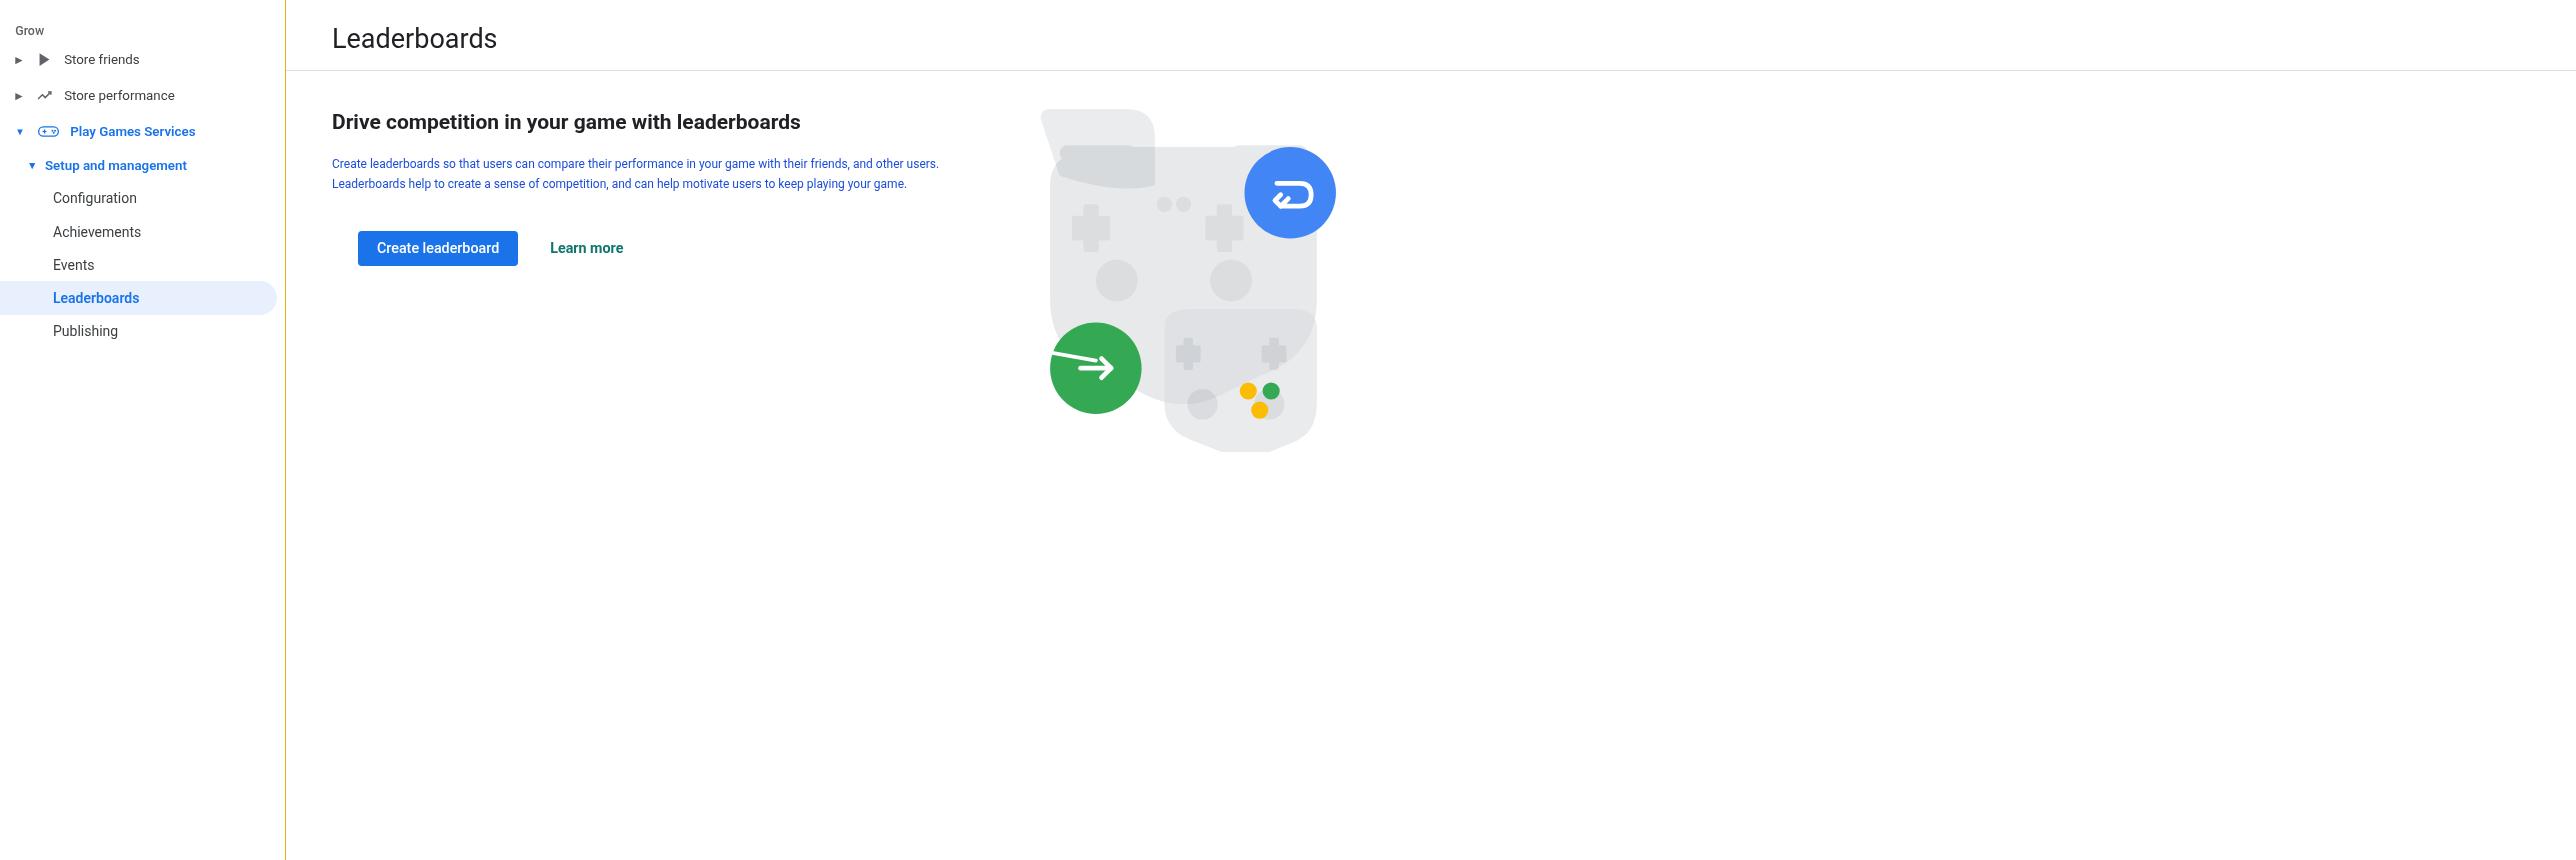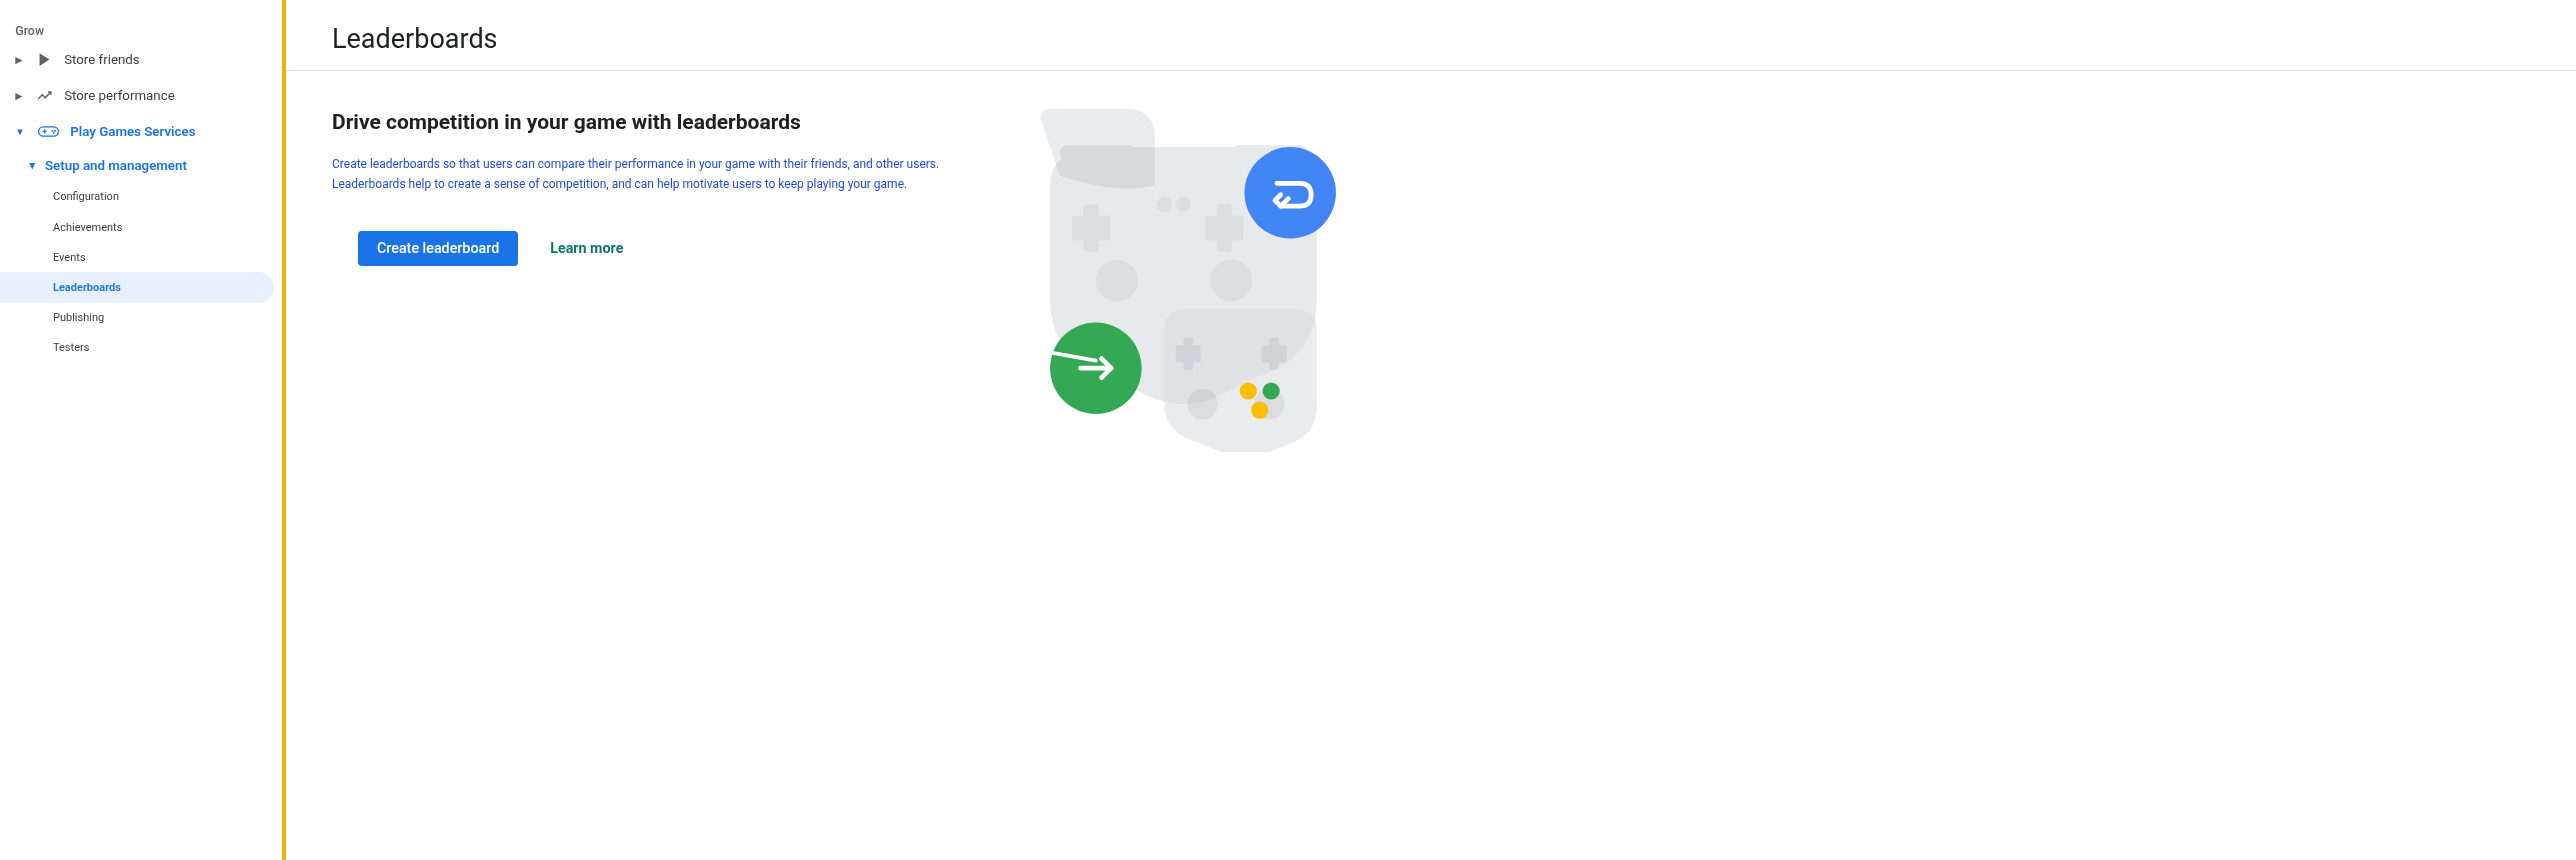--- a/index.html
+++ b/index.html
@@ -9,21 +9,21 @@
       display: flex;
       height: 100vh;
       overflow: hidden;
     }
 
     
     .sidebar {
       width: 286px;
       min-width: 286px;
       background: #fff;
-      border-right: 4px solid #eab308;
+      border-right: 1px solid #eab308;
       padding: 15.2px 0;
       overflow-y: auto;
     }
 
     .sidebar-section-label {
       font-size: 12.4px;
       color: #5f6368;
       padding: 7.6px 15.2px 3.8px 15.2px;
       font-weight: 500;
     }
@@ -66,21 +66,21 @@
       padding-left: 0;
     }
 
     .sub-item {
       display: flex;
       align-items: center;
       padding: 8.6px 15.2px 8.6px 53px;
       cursor: pointer;
       border-radius: 0 23px 23px 0;
       margin-right: 7.6px;
-      font-size: 11px;
+      font-size: 14px;
       color: #3c4043;
       user-select: none;
     }
 
     .sub-item.active {
       background: #e8f0fe;
       color: #1a73e8;
       font-weight: 600;
     }
 
@@ -249,23 +249,20 @@
     </div>
     <div class="sub-item">
       <span>Events</span>
     </div>
     <div class="sub-item active">
       <span>Leaderboards</span>
     </div>
     <div class="sub-item">
       <span>Publishing</span>
     </div>
-    <div class="sub-item">
-      <span>Testers</span>
-    </div>
   </div>
 </nav>
 
 <main class="main-content">
   <div class="page-header">
     <h1 class="page-title">Leaderboards</h1>
   </div>
 
   <div class="content-body">
     <div class="content-left">

